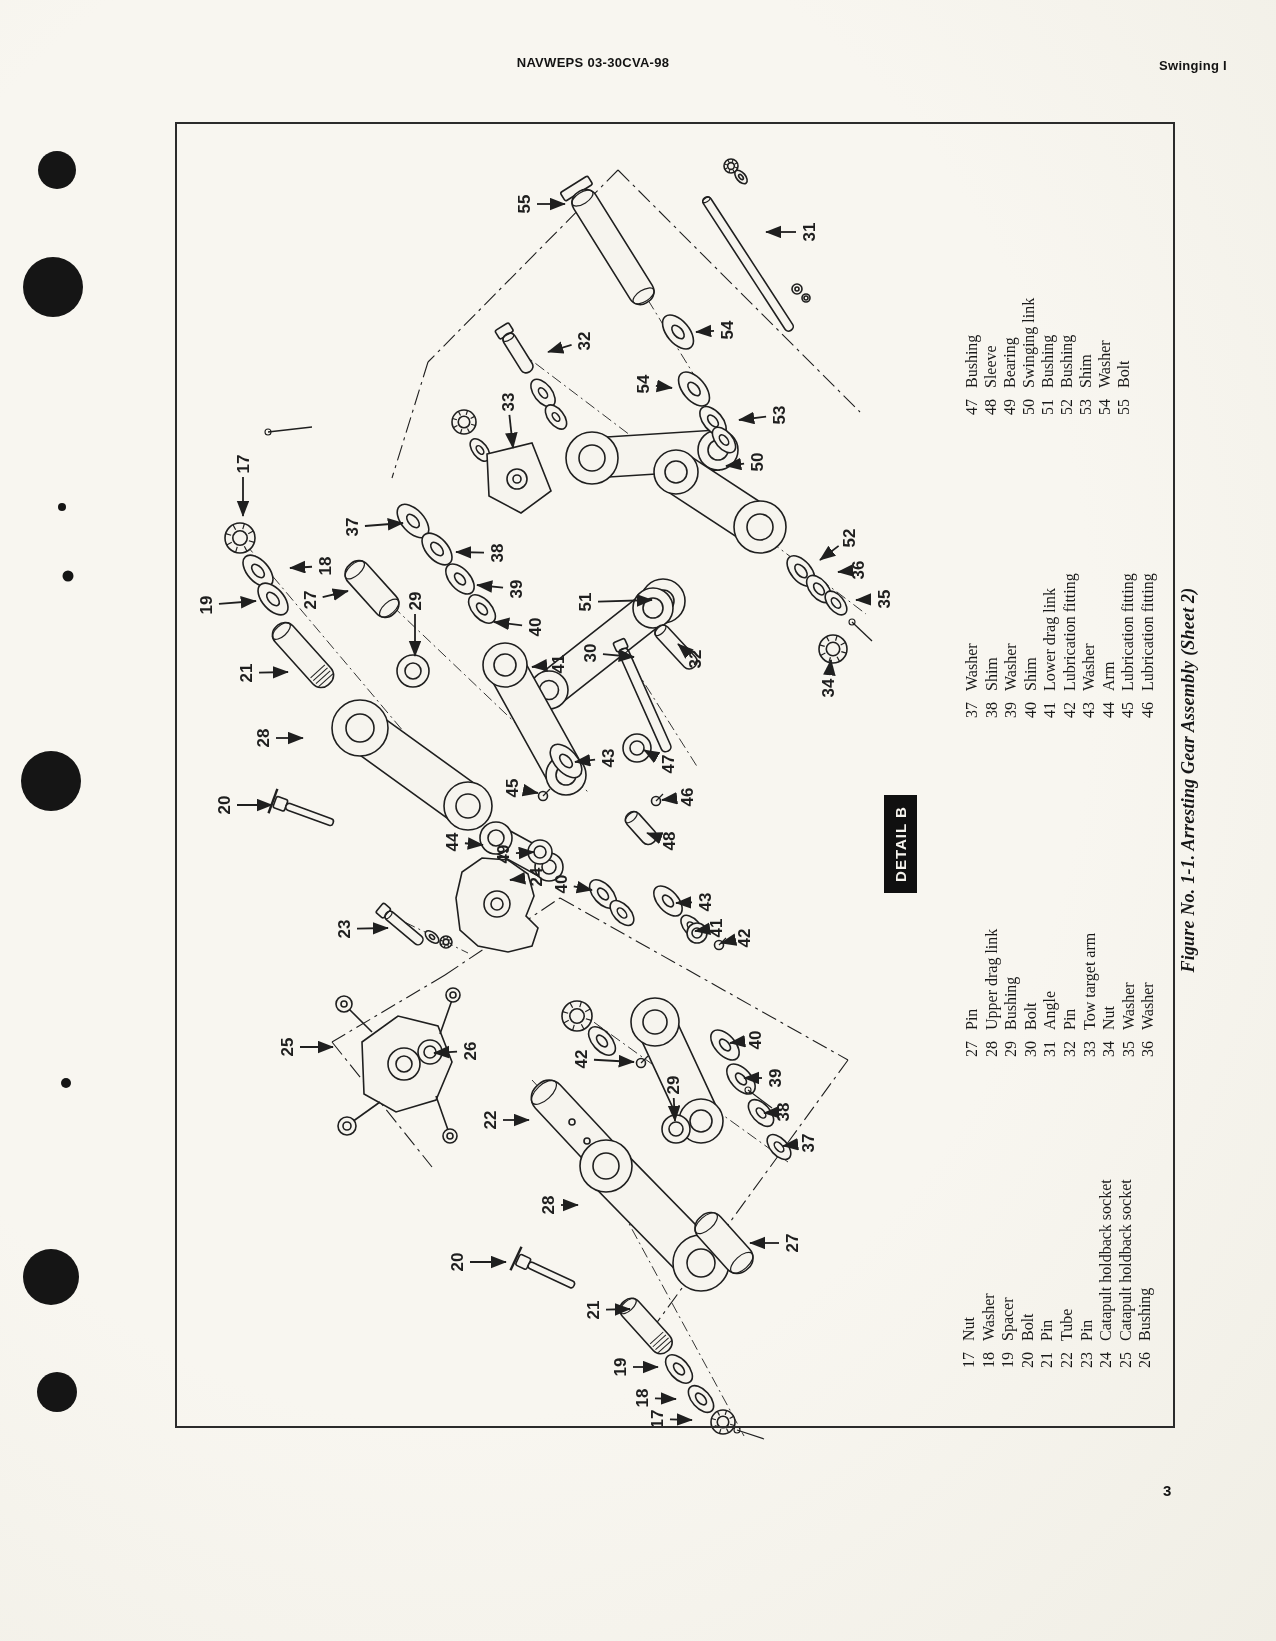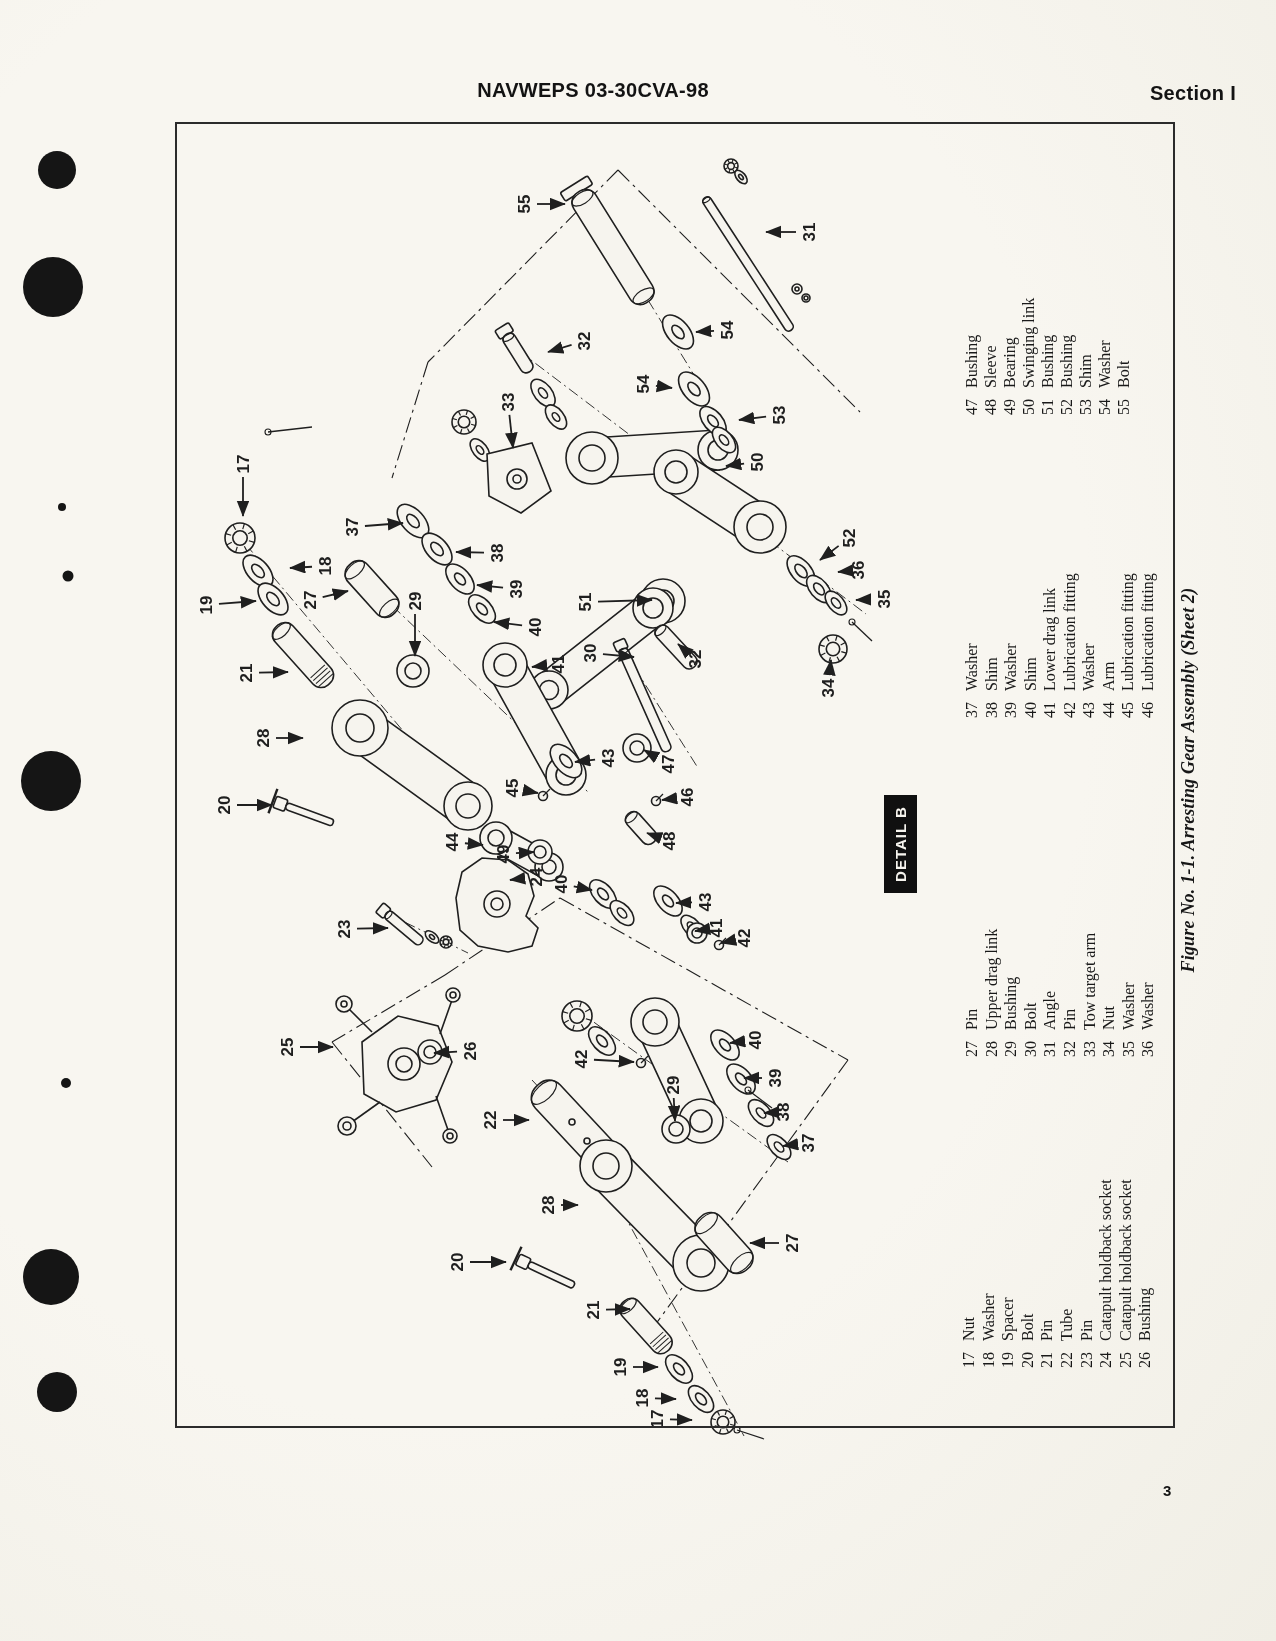--- a/index.html
+++ b/index.html
@@ -1,20 +1,20 @@
 <!DOCTYPE html>
 <html><head>
 <meta charset="utf-8">
 <style>
   html,body{margin:0;padding:0;background:#f6f4ee;}
   .page{position:relative;width:1276px;height:1641px;overflow:hidden;
         background:radial-gradient(ellipse at 35% 40%, #f8f6f0 55%, #f0eee5 100%);
         font-family:"Liberation Serif",serif;color:#1d1d1d;}
   .hdr{position:absolute;font-family:"Liberation Sans",sans-serif;font-weight:bold;
-       font-size:20px;color:#131313;letter-spacing:.3px;white-space:nowrap;margin-top:24px;}
+       font-size:13px;color:#131313;letter-spacing:.3px;white-space:nowrap;}
   #hdr-left{left:593px;top:55px;transform:translateX(-50%);}
   #hdr-right{left:1193px;top:58px;transform:translateX(-50%);}
   #page-num{position:absolute;left:1163px;top:1482px;font-family:"Liberation Sans",sans-serif;
             font-weight:bold;font-size:15px;color:#131313;}
   #fig-border{position:absolute;left:175px;top:122px;width:1000px;height:1306px;
               border:2px solid #2b2b2b;box-sizing:border-box;}
   #diagram{position:absolute;left:0;top:0;}
   
   .vrot{position:absolute;transform-origin:0 0;transform:rotate(-90deg);}
   .plrow{display:flex;align-items:baseline;height:var(--lh);font-size:16px;color:#191919;}
@@ -544,21 +544,21 @@
         <line stroke="#1f1f1f" stroke-width="1.8" x1="633" y1="1367" x2="658" y2="1367" marker-end="url(#arr)"></line>
         <text x="620" y="1367" transform="rotate(-90 620 1367)" text-anchor="middle" dominant-baseline="central" fill="#1f1f1f" font-family="&quot;Liberation Sans&quot;,sans-serif" font-size="17" font-weight="bold">19</text>
         <line stroke="#1f1f1f" stroke-width="1.8" x1="654.9943808080366" y1="1398.3821876708246" x2="676" y2="1399" marker-end="url(#arr)"></line>
         <text x="642" y="1398" transform="rotate(-90 642 1398)" text-anchor="middle" dominant-baseline="central" fill="#1f1f1f" font-family="&quot;Liberation Sans&quot;,sans-serif" font-size="17" font-weight="bold">18</text>
         <line stroke="#1f1f1f" stroke-width="1.8" x1="669.994697123989" y1="1419.3712770606853" x2="692" y2="1420" marker-end="url(#arr)"></line>
         <text x="657" y="1419" transform="rotate(-90 657 1419)" text-anchor="middle" dominant-baseline="central" fill="#1f1f1f" font-family="&quot;Liberation Sans&quot;,sans-serif" font-size="17" font-weight="bold">17</text>
       </g>
   </svg>
 
   <div class="hdr" id="hdr-left">NAVWEPS 03-30CVA-98</div>
-  <div class="hdr" id="hdr-right">Section I</div>
+  <div class="hdr" id="hdr-right">Swinging I</div>
 
   <div id="fig-border"></div>
 
   <div class="vrot" style="left:960px;top:1368px;width:225px;height:196px;--lh:19.6px;">
       <div class="plrow">
         <span class="plnum">17</span>
         <span class="plname">Nut</span>
       </div>
       <div class="plrow">
         <span class="plnum">18</span>

